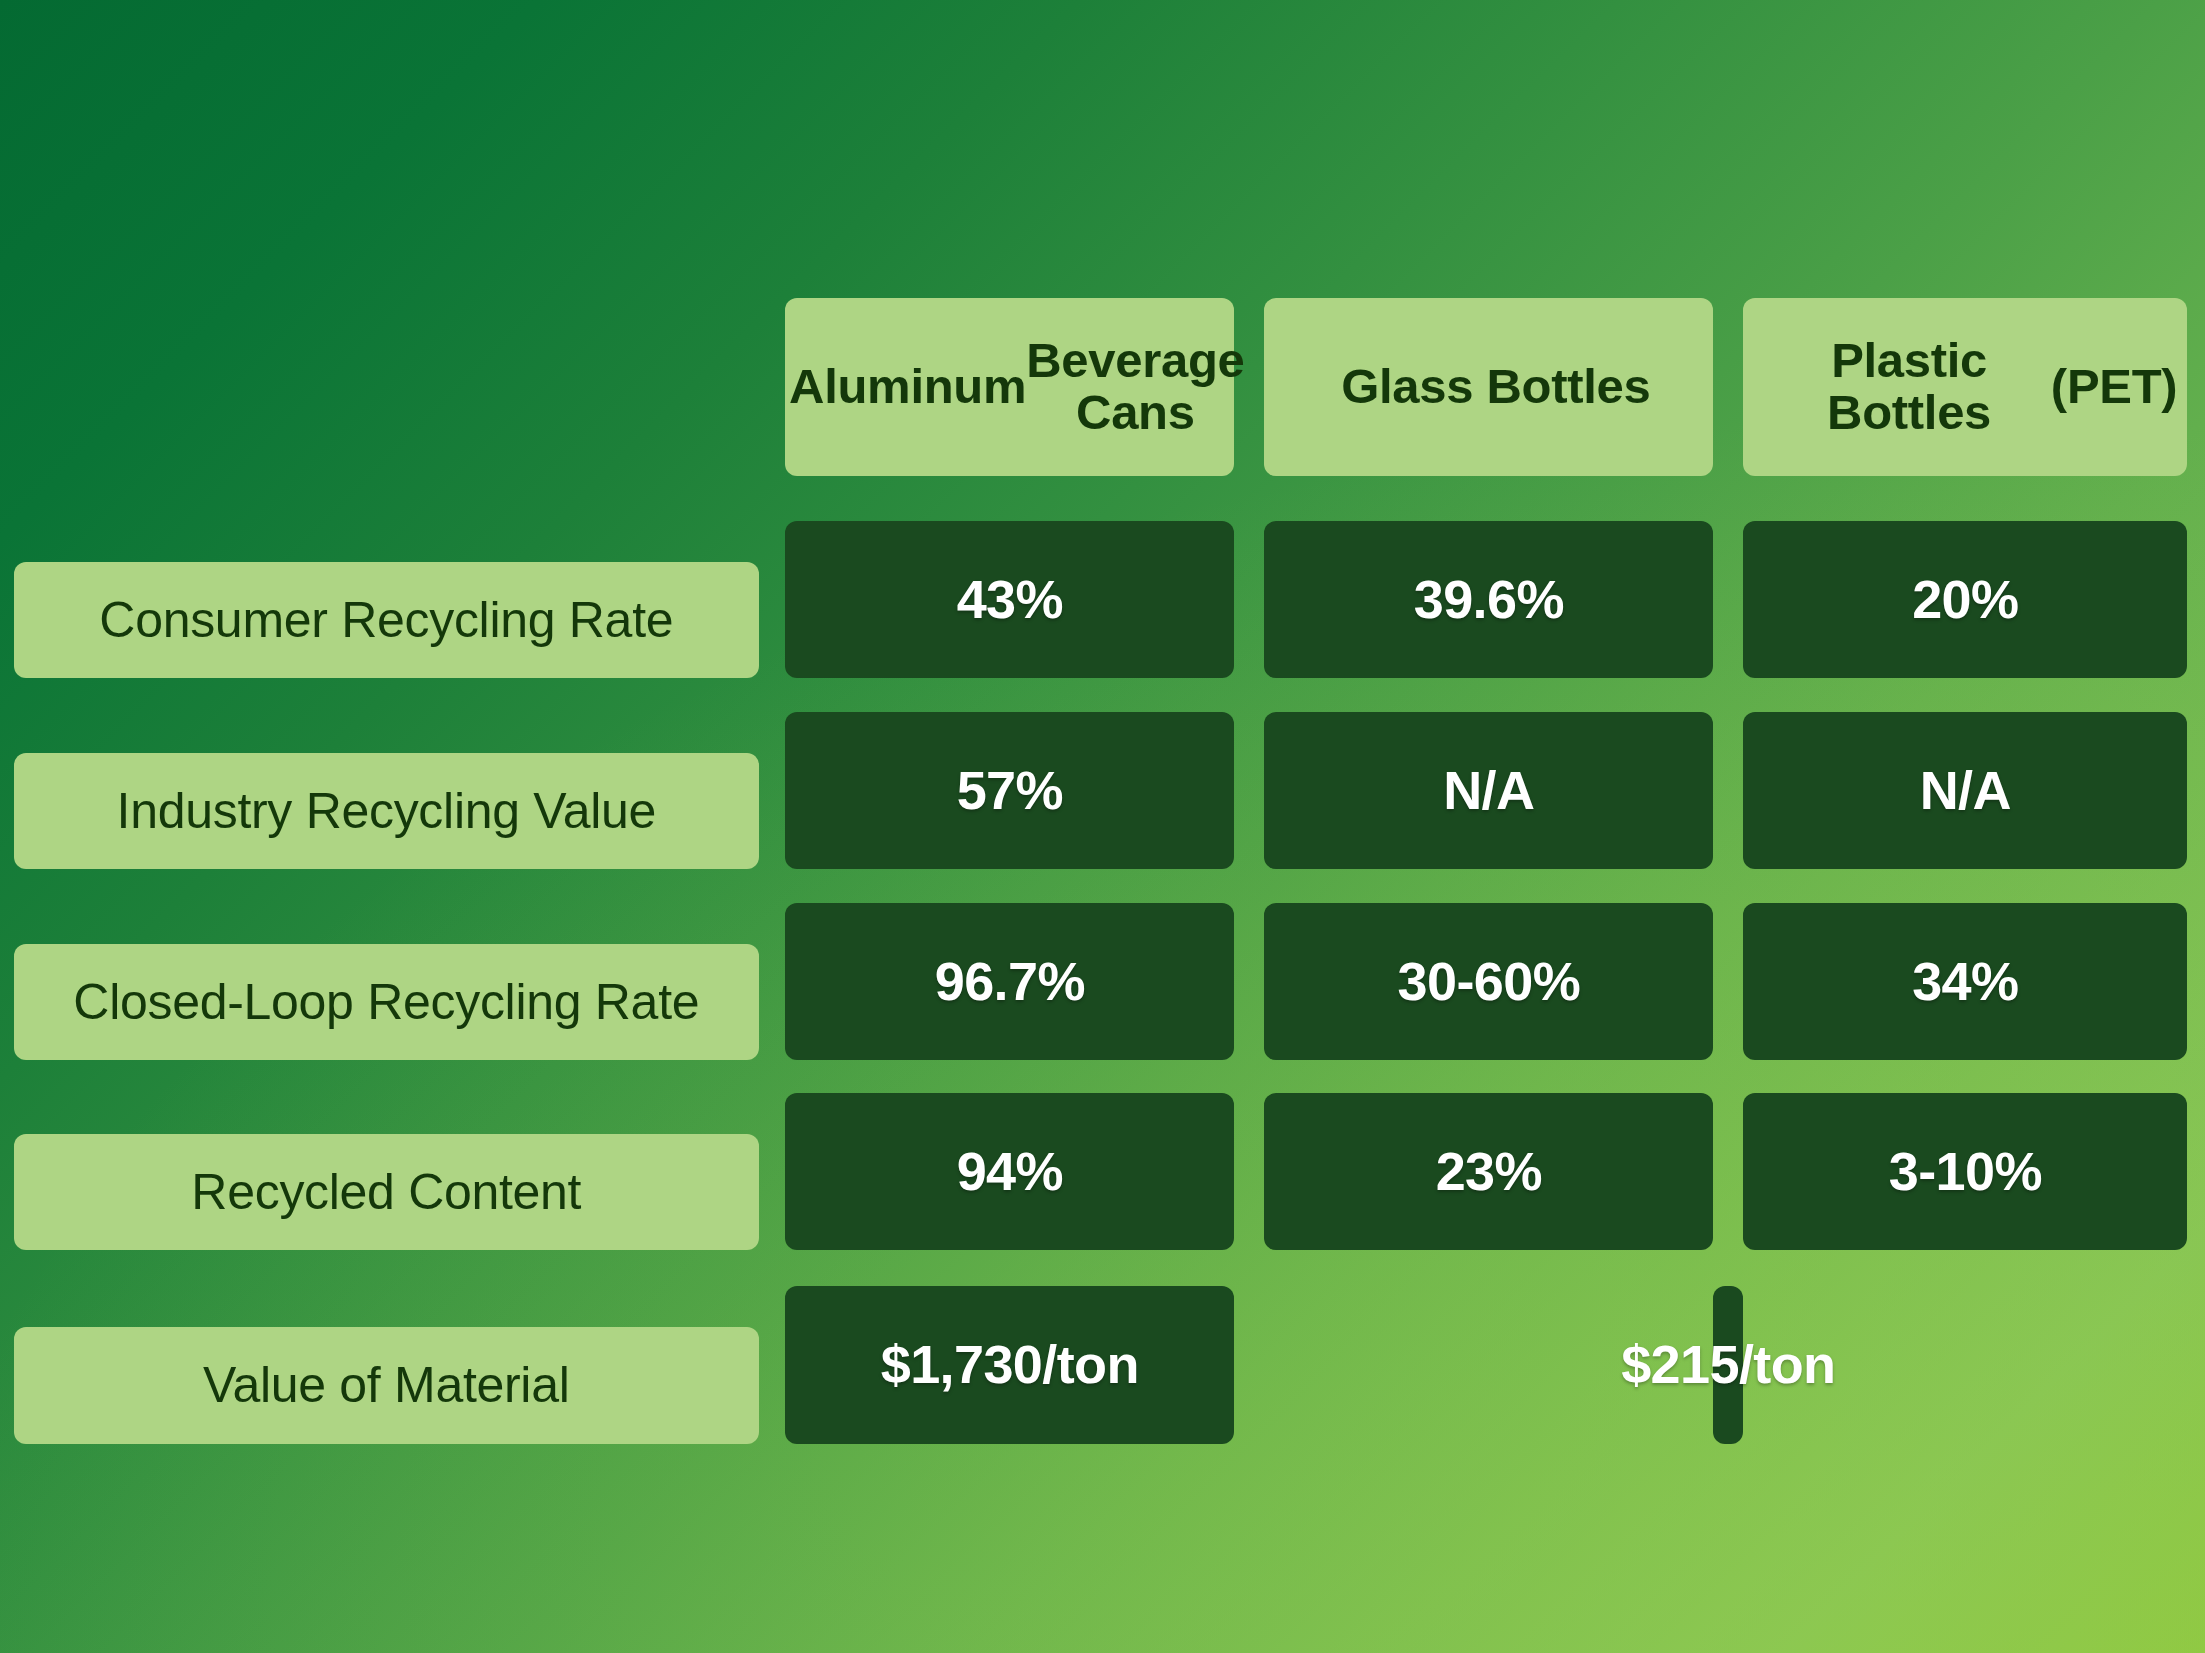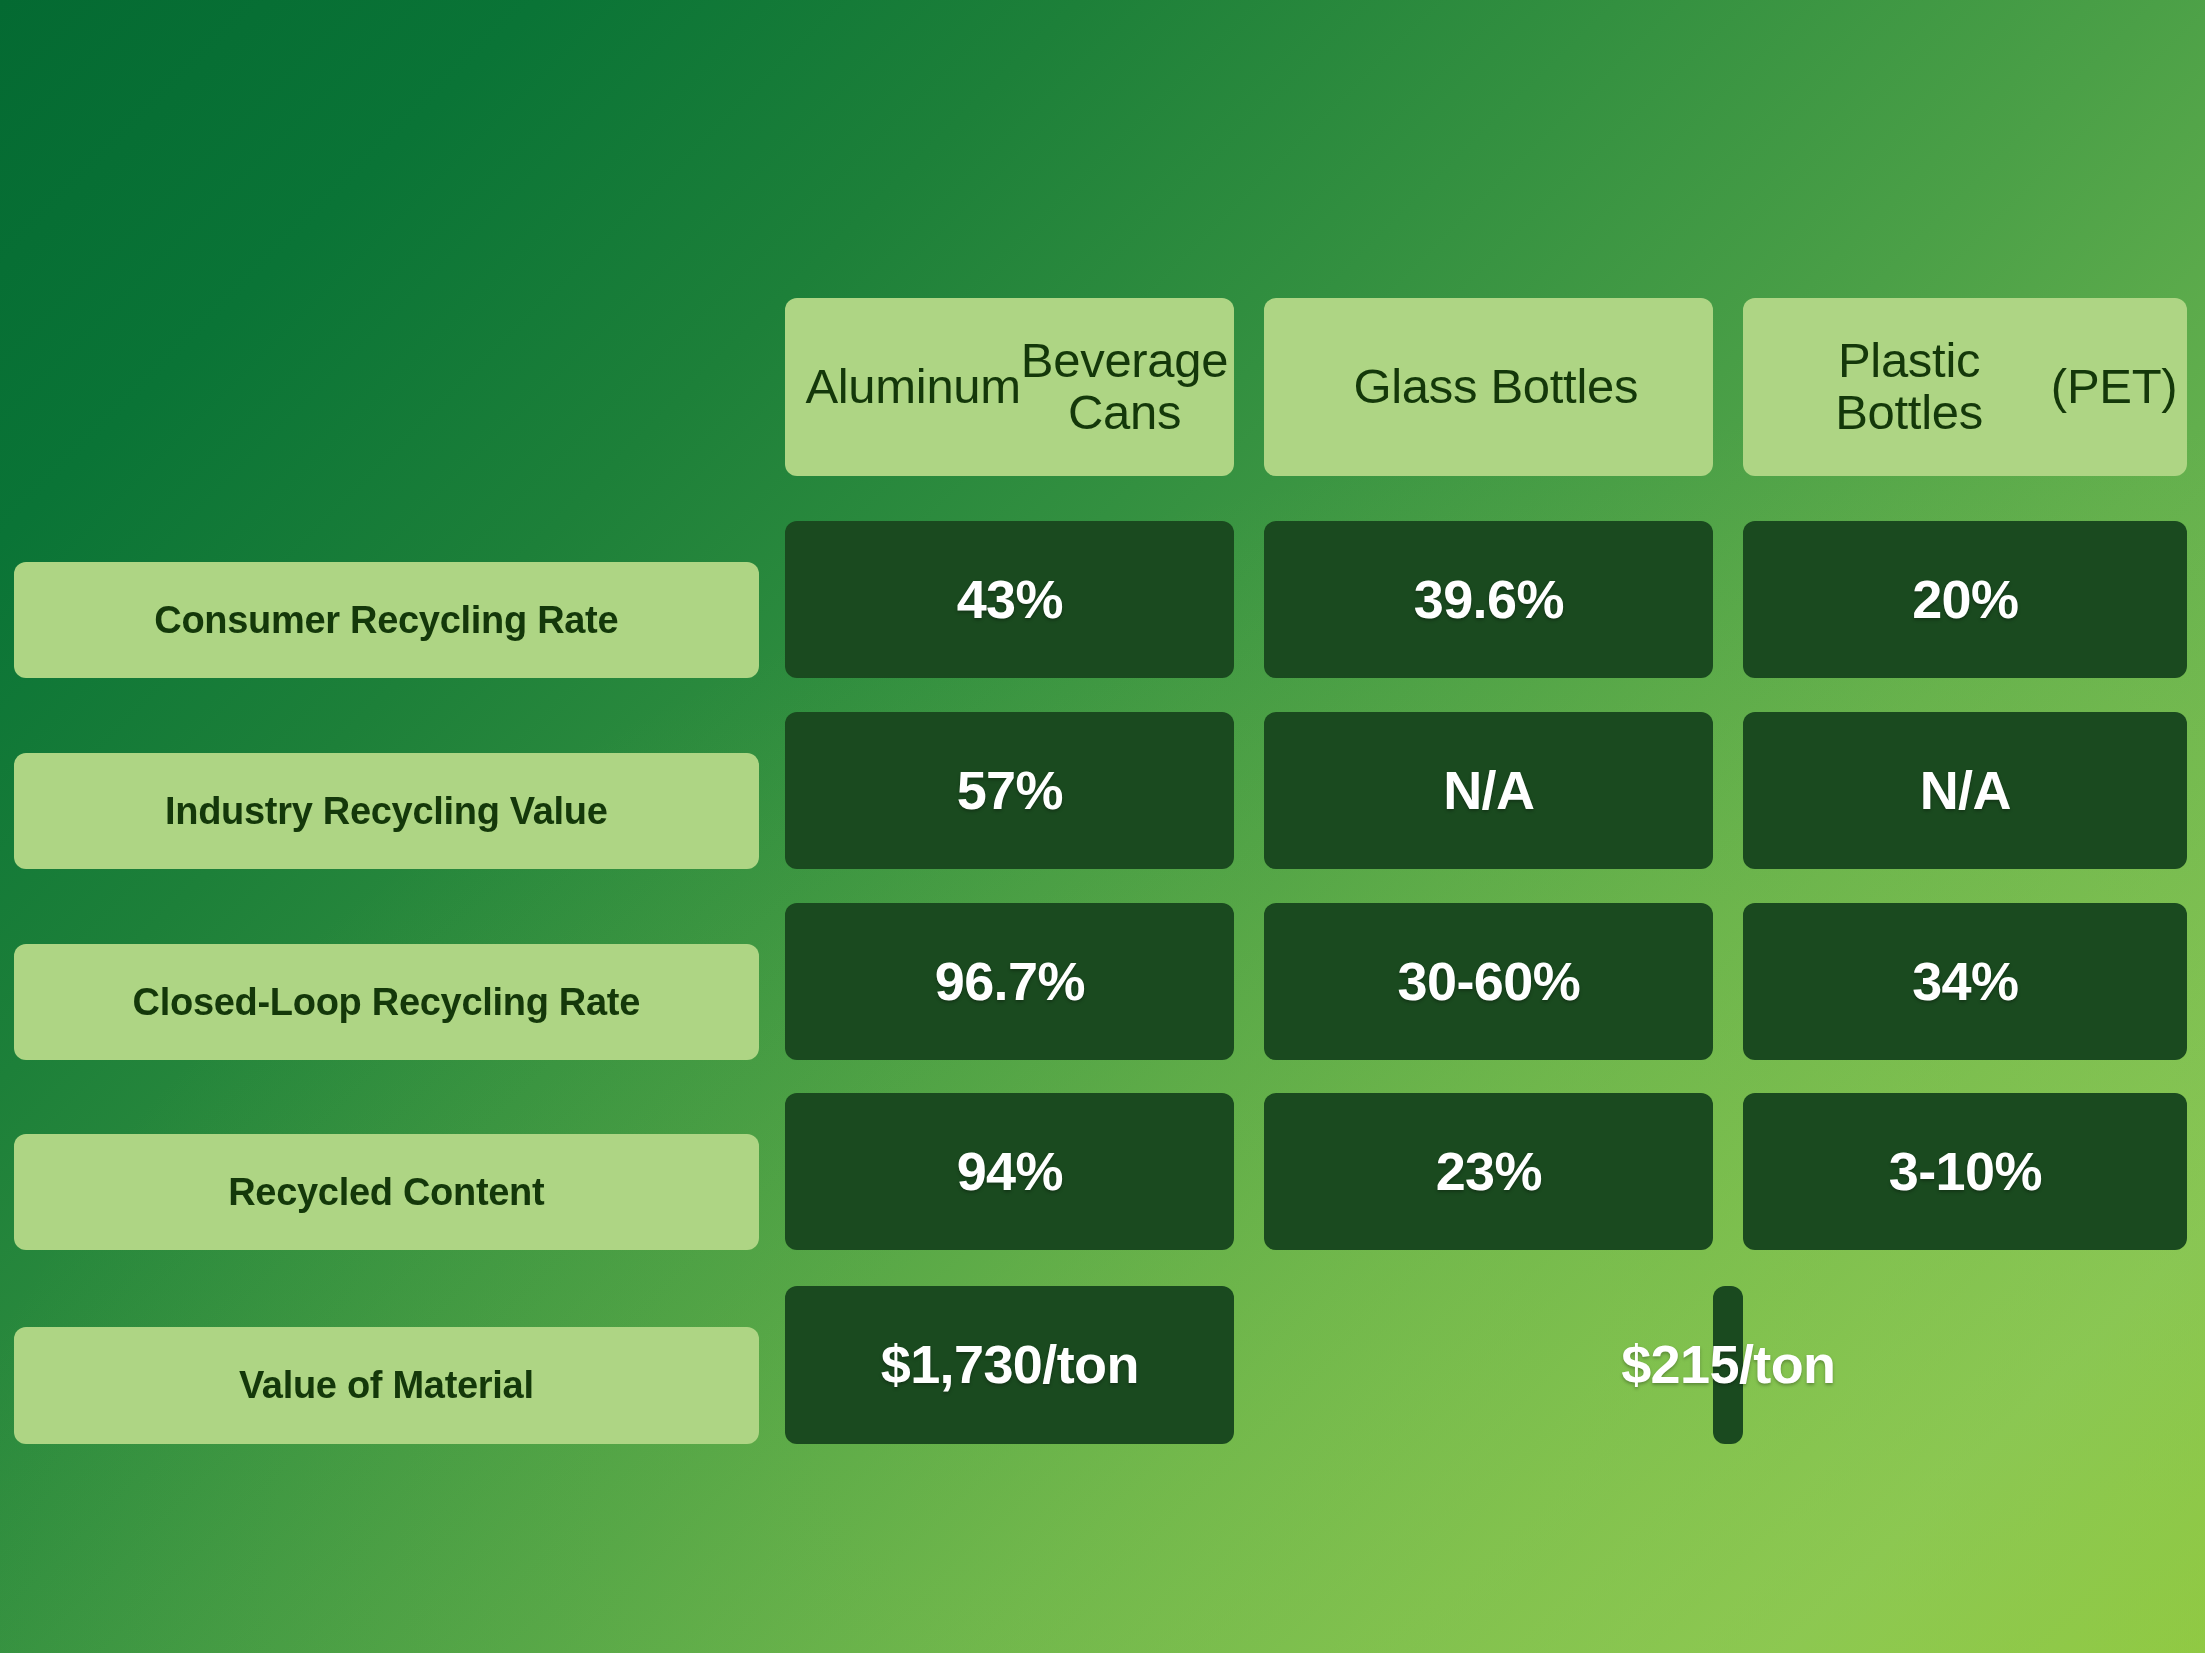--- a/index.html
+++ b/index.html
@@ -62,31 +62,31 @@
     line-height: 1.06;
   }
 
   .cell-empty {
     background: transparent;
   }
 
   .cell-head {
     background: #AED584;
     color: #14380A;
-    font-weight: normal;
+    font-weight: bold;
     font-size: 49px;
     letter-spacing: -0.3px;
     padding-left: 24px;
   }
 
   .cell-label {
     background: #AED584;
     color: #14380A;
-    font-weight: bold;
-    font-size: 38px;
+    font-weight: normal;
+    font-size: 50px;
     letter-spacing: -0.3px;
     margin-top: 41px;
   }
 
   .cell-value {
     background: #1A4A1F;
     color: #FFFFFF;
     font-weight: bold;
     font-size: 54px;
     letter-spacing: -0.6px;

